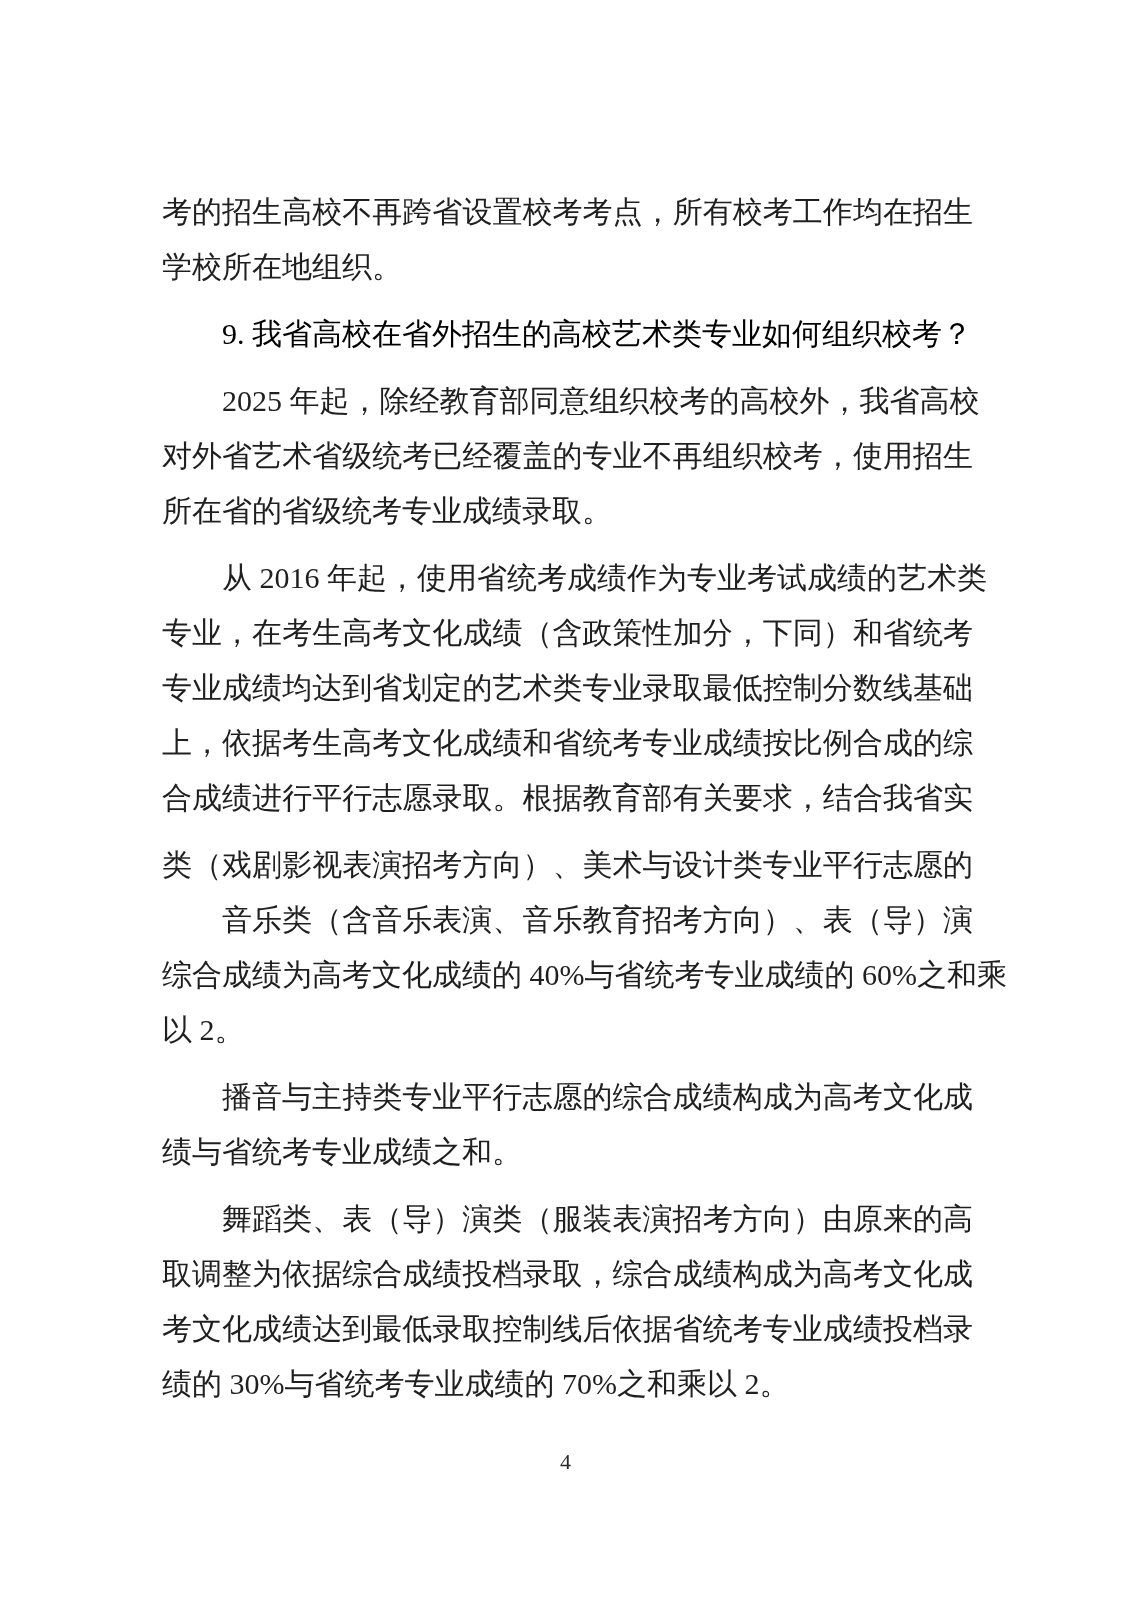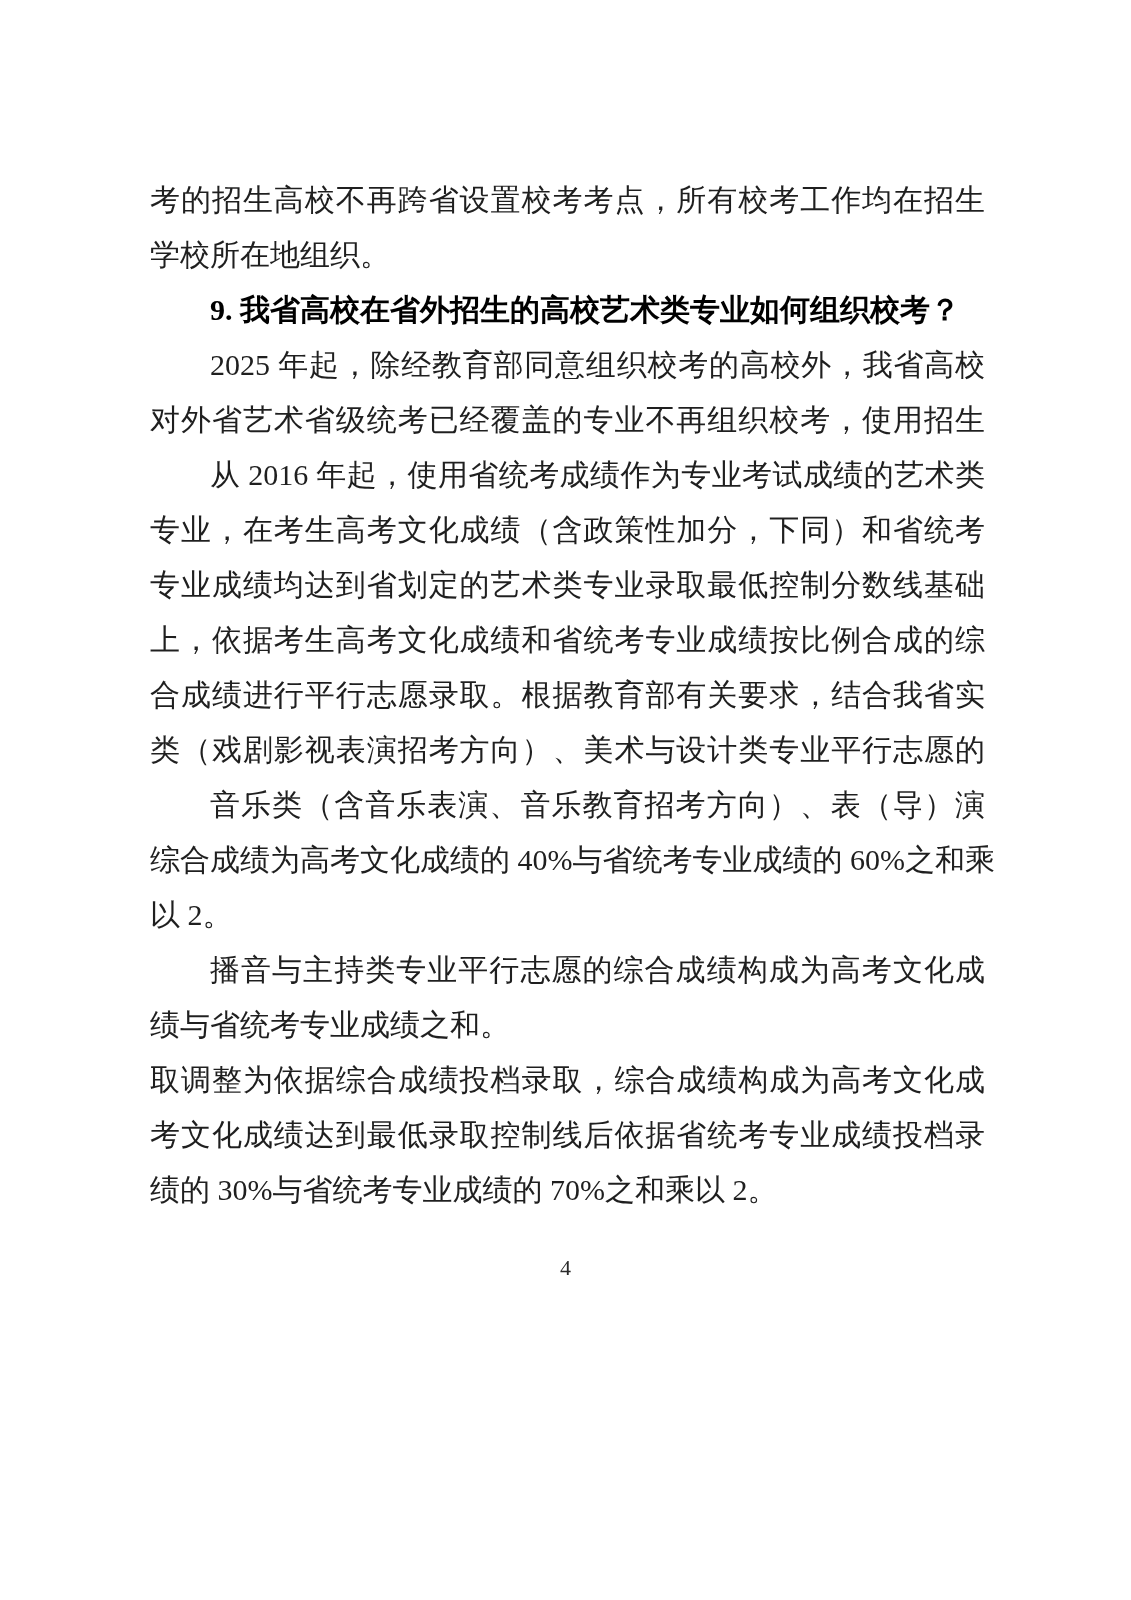--- a/index.html
+++ b/index.html
@@ -13,40 +13,40 @@
     height: 1600px;
     background: #ffffff;
     overflow: hidden;
     font-family: "Liberation Serif", "DejaVu Serif", serif;
     color: #1f1f1f;
   }
   .content {
     padding: 172px 146px 0 150px;
   }
   .block {
-    margin: 0;
+    margin: 12px;
   }
   .line {
     font-size: 30px;
     height: 55px;
     line-height: 55px;
     white-space: nowrap;
     letter-spacing: 0;
     text-align: justify;
     text-justify: inter-character;
     text-align-last: justify;
   }
   .line.last {
     text-align-last: left;
   }
   .line.indent {
     text-indent: 60px;
   }
   .block.heading .line {
-    font-weight: 700;
+    font-weight: 400;
     color: #000000;
   }
   .page-footer {
     margin-top: 36px;
     height: 30px;
     line-height: 30px;
     text-align: center;
     font-size: 22px;
     color: #2a2a2a;
   }
@@ -60,39 +60,41 @@
         <div class="block body">
           <div class="line">考的招生高校不再跨省设置校考考点，所有校考工作均在招生</div>
           <div class="line last">学校所在地组织。</div>
         </div>
         <div class="block heading">
           <div class="line last indent">9. 我省高校在省外招生的高校艺术类专业如何组织校考？</div>
         </div>
         <div class="block body">
           <div class="line indent">2025 年起，除经教育部同意组织校考的高校外，我省高校</div>
           <div class="line">对外省艺术省级统考已经覆盖的专业不再组织校考，使用招生</div>
+          <div class="line last">所在省的省级统考专业成绩录取。</div>
         </div>
         <div class="block body">
           <div class="line indent">从 2016 年起，使用省统考成绩作为专业考试成绩的艺术类</div>
           <div class="line">专业，在考生高考文化成绩（含政策性加分，下同）和省统考</div>
           <div class="line">专业成绩均达到省划定的艺术类专业录取最低控制分数线基础</div>
           <div class="line">上，依据考生高考文化成绩和省统考专业成绩按比例合成的综</div>
           <div class="line">合成绩进行平行志愿录取。根据教育部有关要求，结合我省实</div>
         </div>
         <div class="block body">
           <div class="line">类（戏剧影视表演招考方向）、美术与设计类专业平行志愿的</div>
           <div class="line indent">音乐类（含音乐表演、音乐教育招考方向）、表（导）演</div>
           <div class="line">综合成绩为高考文化成绩的 40%与省统考专业成绩的 60%之和乘</div>
           <div class="line last">以 2。</div>
         </div>
         <div class="block body">
           <div class="line indent">播音与主持类专业平行志愿的综合成绩构成为高考文化成</div>
           <div class="line last">绩与省统考专业成绩之和。</div>
         </div>
         <div class="block body">
+          <div class="line indent">舞蹈类、表（导）演类（服装表演招考方向）由原来的高</div>
           <div class="line">取调整为依据综合成绩投档录取，综合成绩构成为高考文化成</div>
           <div class="line">考文化成绩达到最低录取控制线后依据省统考专业成绩投档录</div>
           <div class="line last">绩的 30%与省统考专业成绩的 70%之和乘以 2。</div>
         </div>
       </div>
   </main>
   <div class="page-footer">
     <span>4</span>
   </div>
 </div>

